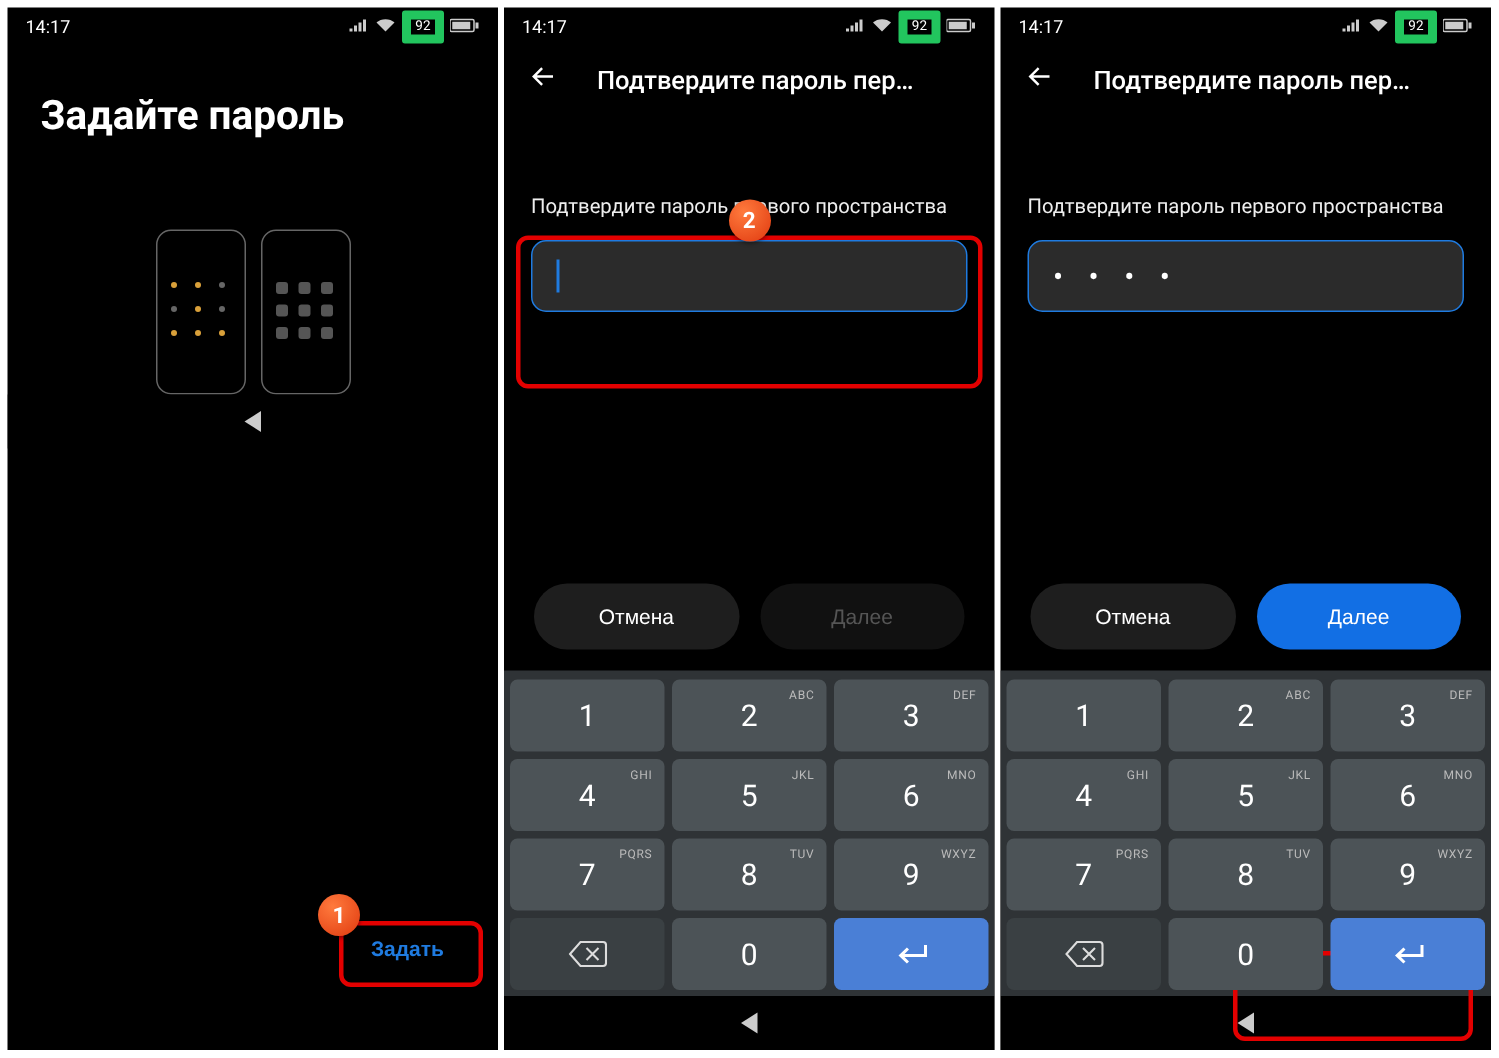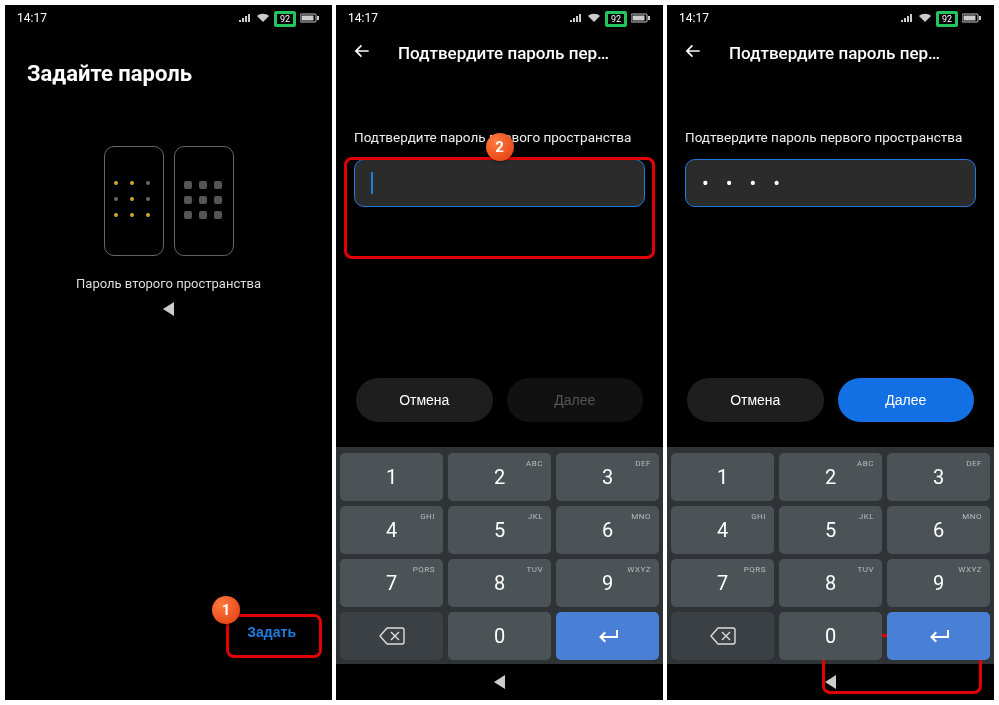--- a/index.html
+++ b/index.html
@@ -17,48 +17,48 @@
     background: #000;
     color: #fff;
     display: flex;
     flex-direction: column;
     position: relative;
     overflow: hidden;
   }
   .statusbar {
     display: flex;
     justify-content: space-between;
-    align-items: flex-start;
+    align-items: center;
     padding: 6px 12px;
     font-size: 12px;
     height: 26px;
   }
   .status-right {
     display: flex;
     align-items: center;
     gap: 4px;
     font-size: 11px;
   }
   .batt-pct {
-    border: 3px solid #22c55e;
+    border: 6px solid #22c55e;
     padding: 0 3px;
     border-radius: 2px;
     font-size: 9px;
   }
   .appbar {
     display: flex;
     align-items: center;
     gap: 26px;
     padding: 10px 16px 8px;
     font-size: 17px;
     font-weight: 500;
   }
   .back-arrow { width: 20px; height: 20px; }
   .s1-title {
-    font-size: 22px;
+    font-size: 27px;
     font-weight: 700;
     padding: 30px 22px 20px;
   }
   .illus {
     display: flex;
     justify-content: center;
     gap: 10px;
     margin-top: 40px;
   }
   .ph-mock {
@@ -141,21 +141,21 @@
   }
   .cursor {
     width: 1.5px;
     height: 22px;
     background: #1f7be0;
   }
   .btnrow {
     display: flex;
     gap: 14px;
     margin-top: auto;
-    padding: 0 20px 25px;
+    padding: 0 20px 14px;
   }
   .pill-btn {
     flex: 1;
     height: 44px;
     border-radius: 24px;
     border: none;
     font-size: 14px;
     font-weight: 500;
     display: flex;
     align-items: center;
@@ -251,21 +251,20 @@
           <span></span>
           <span></span>
           <span></span>
           <span></span>
           <span></span>
           <span></span>
           <span></span>
         </div>
     </div>
   </div>
-  <div class="caption">Пароль второго пространства</div>
   <div class="s1-btn-wrap">
     <button class="s1-btn">Задать</button>
   </div>
   <div class="highlight-box" style="bottom:42px; right:10px; width:96px; height:44px;"></div>
   <div class="badge" style="bottom:76px; right:92px;">1</div>
   <div class="navbar">
       <div class="nav-tri"></div>
     </div>
 </div>
 

